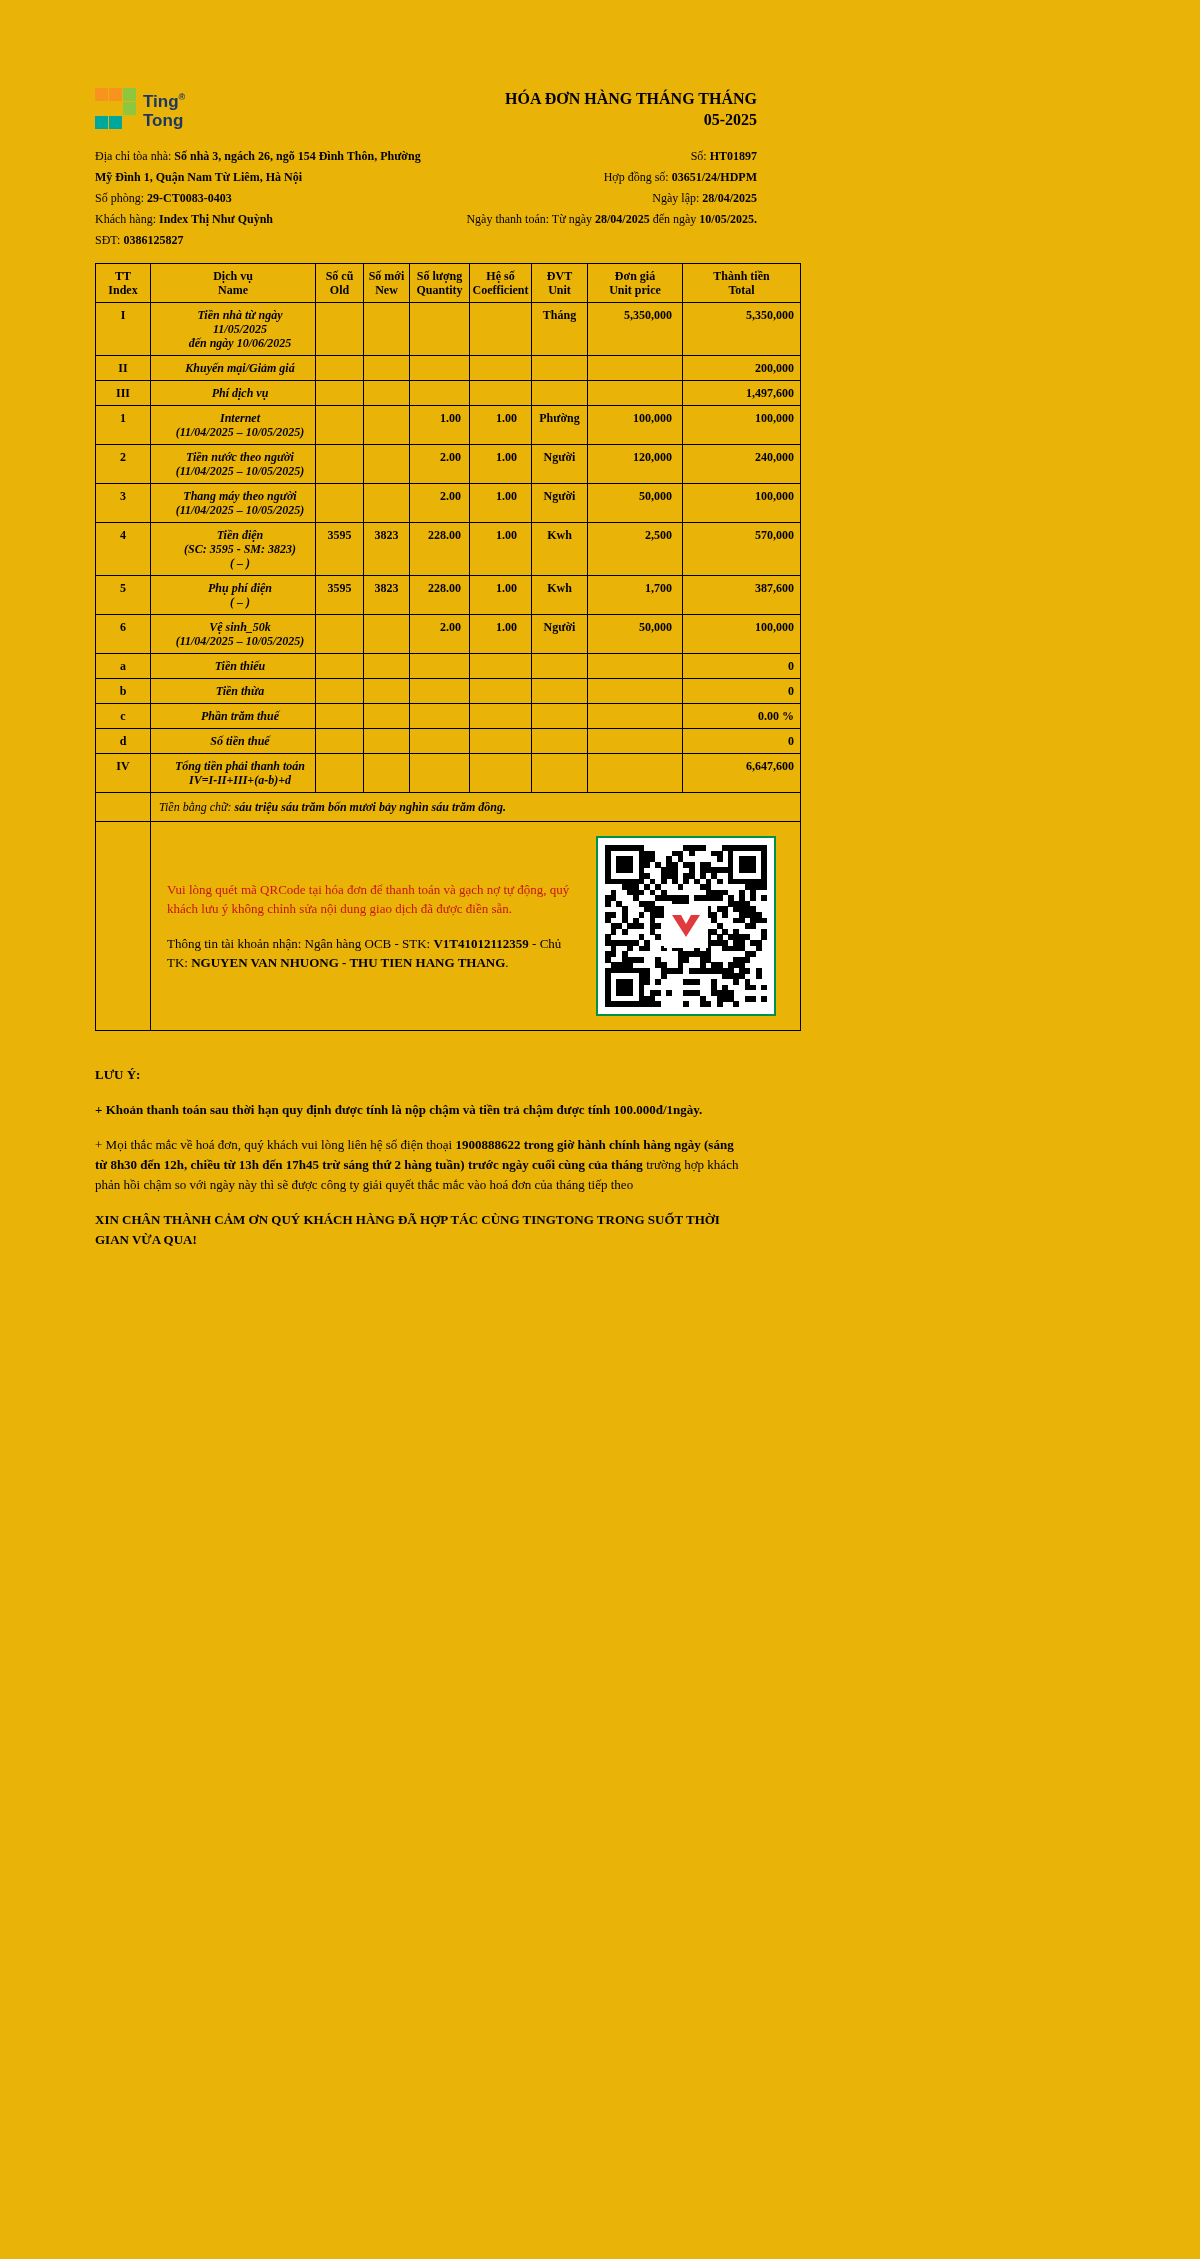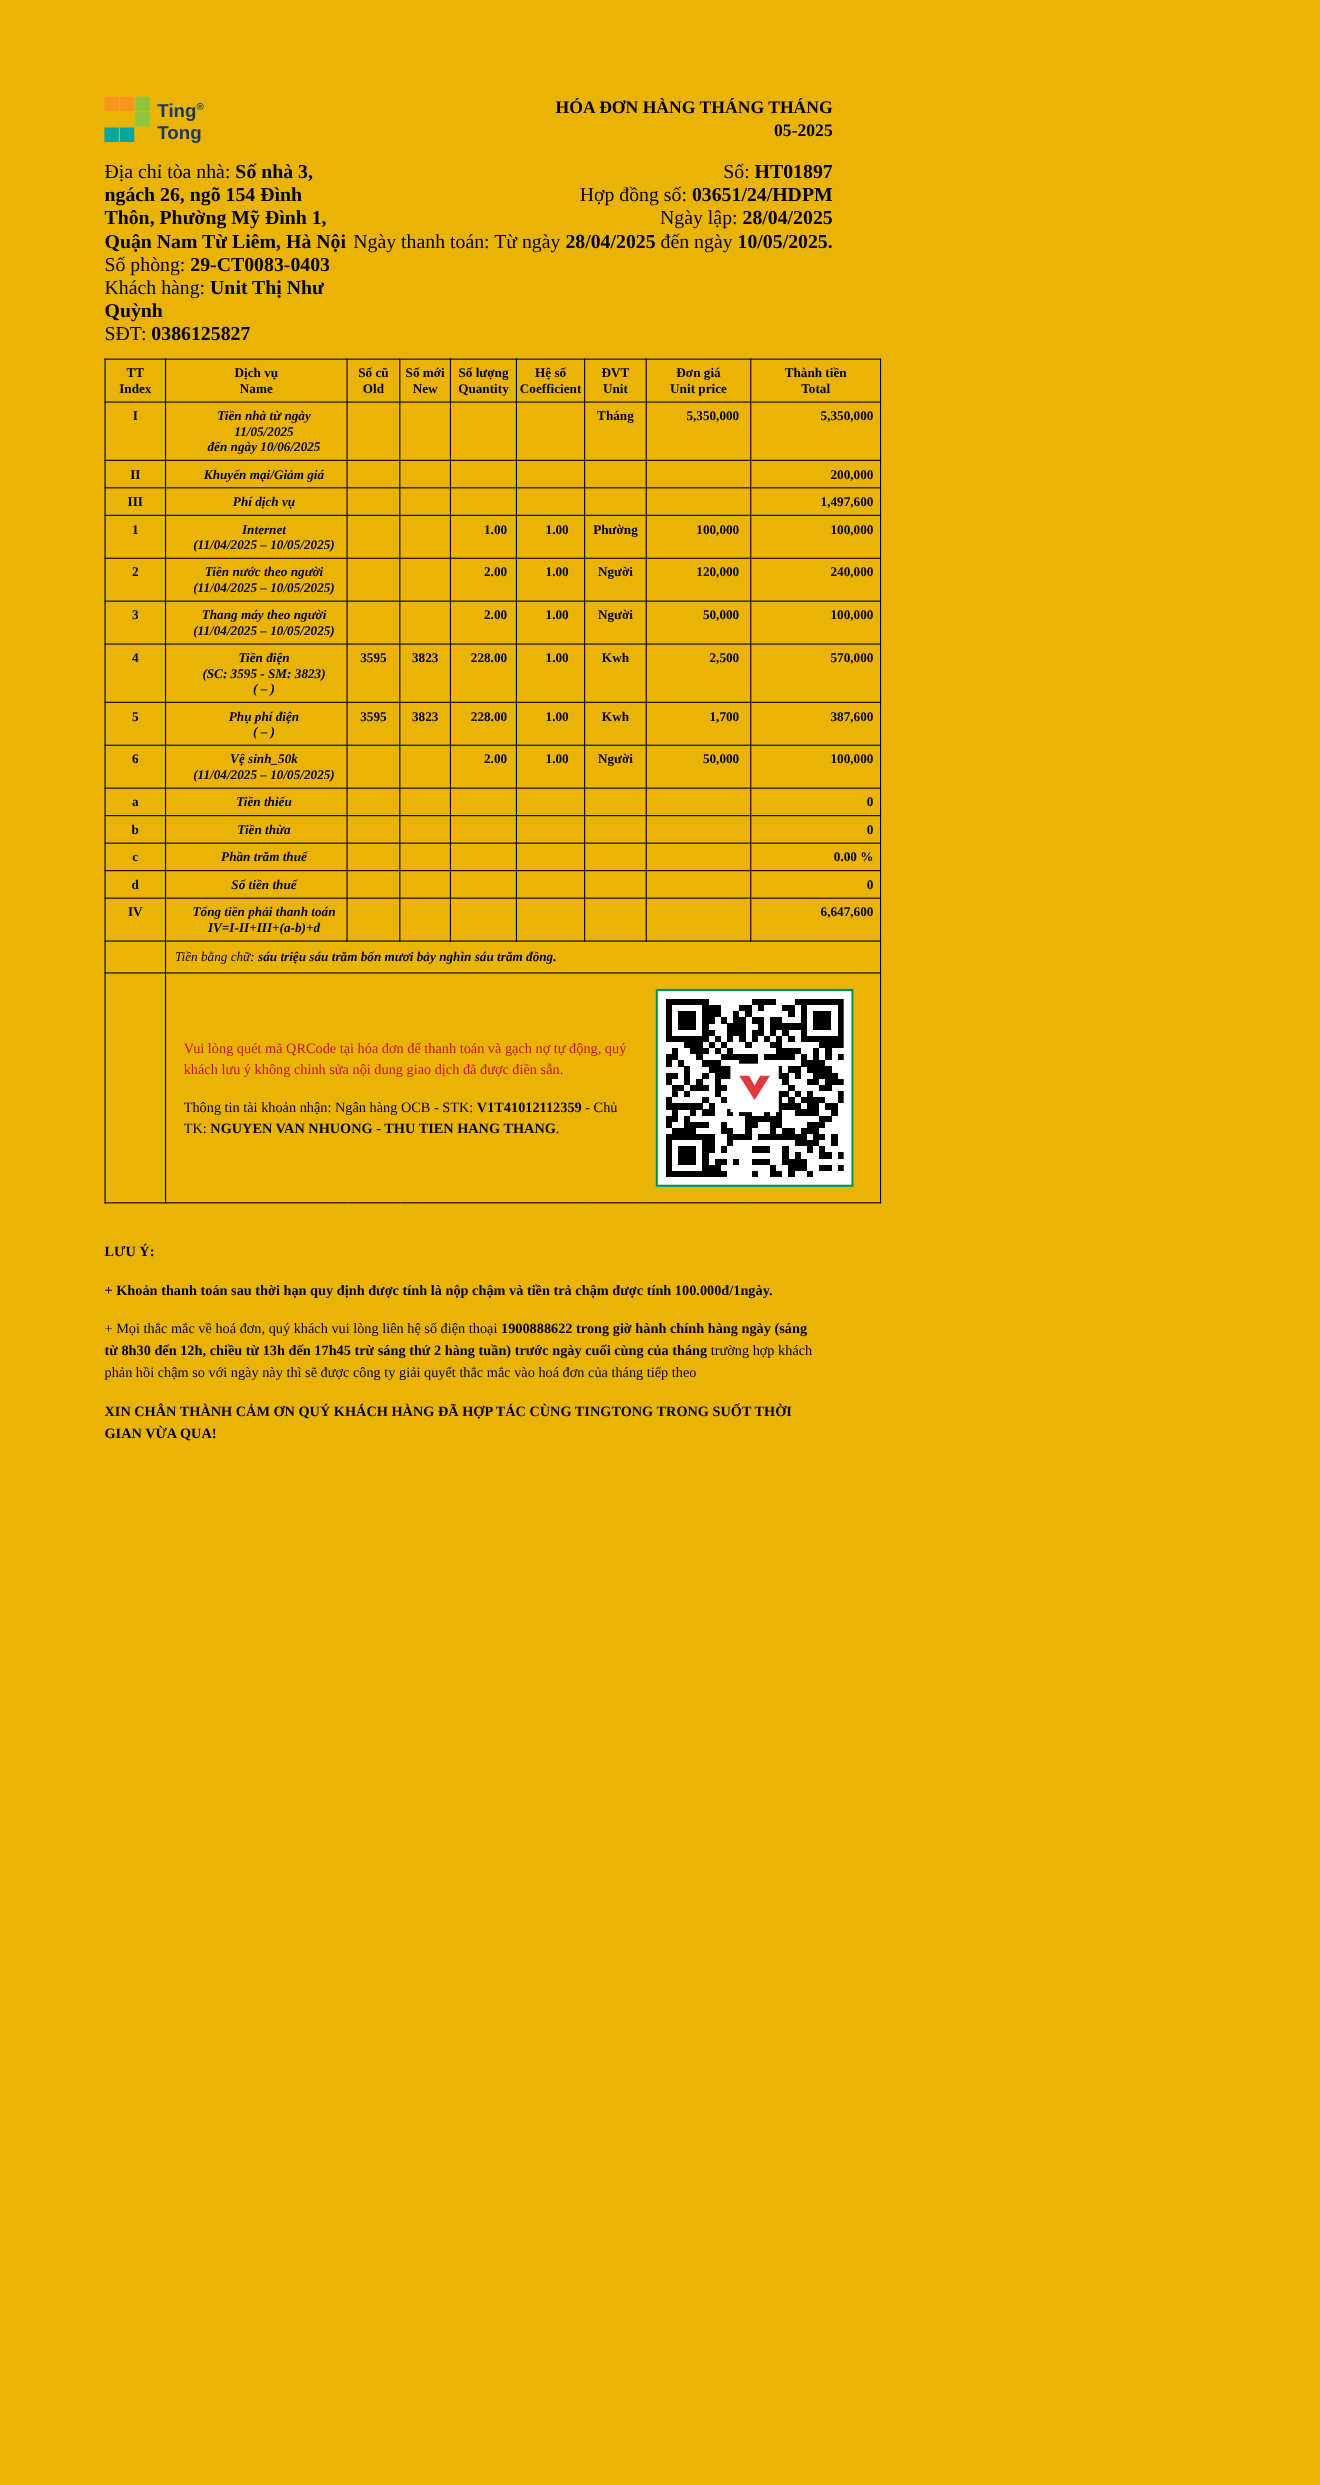--- a/index.html
+++ b/index.html
@@ -11,21 +11,21 @@
   .header-row{display:flex;justify-content:space-between;align-items:flex-start;margin-bottom:16px;}
   .logo{display:flex;align-items:center;gap:7px;}
   .logo-icon{display:grid;grid-template-columns:repeat(3,13px);grid-template-rows:repeat(3,13px);gap:1px;}
   .logo-icon .o{background:var(--logo-orange,#F7941D);}
   .logo-icon .g{background:var(--logo-green,#8DC63F);}
   .logo-icon .t{background:var(--logo-teal,#00A79D);}
   .logo-text{font-family:"Liberation Sans", sans-serif;font-weight:bold;color:var(--logo-navy,#1B3764);font-size:17px;line-height:19px;}
   .logo-text sup{font-size:9px;}
   .doc-title{width:272px;margin-right:43px;text-align:right;font-weight:bold;font-size:16px;line-height:21px;}
 
-  .info-row{display:flex;font-size:18px;line-height:21px;}
+  .info-row{display:flex;font-size:12px;line-height:21px;}
   .info-left{width:345px;}
   .info-right{flex:1;text-align:right;padding-right:43px;}
   .info-right .line{white-space:nowrap;}
   .b{font-weight:bold;}
 
   table.invoice{border-collapse:collapse;table-layout:fixed;width:705px;margin-top:12px;font-size:12px;}
   .invoice td,.invoice th{border:1px solid #000;vertical-align:top;padding:5px 4px;font-weight:bold;line-height:14px;}
   .invoice th{text-align:center;vertical-align:middle;padding:5px 1px;}
   .invoice td.name{text-align:center;padding-left:18px;white-space:pre-line;font-style:italic;}
   .invoice td.c{text-align:center;}
@@ -70,21 +70,21 @@
           <div>Tong</div>
         </div>
       </div>
       <div class="doc-title">HÓA ĐƠN HÀNG THÁNG THÁNG 05-2025</div>
     </div>
 
     <div class="info-row">
       <div class="info-left">
         <div class="line"><span>Địa chỉ tòa nhà: </span><span class="b">Số nhà 3, ngách 26, ngõ 154 Đình Thôn, Phường Mỹ Đình 1, Quận Nam Từ Liêm, Hà Nội</span></div>
         <div class="line"><span>Số phòng: </span><span class="b">29-CT0083-0403</span></div>
-        <div class="line"><span>Khách hàng: </span><span class="b">Unit Thị Như Quỳnh</span></div>
+        <div class="line"><span>Khách hàng: </span><span class="b">Index Thị Như Quỳnh</span></div>
         <div class="line"><span>SĐT: </span><span class="b">0386125827</span></div>
       </div>
       <div class="info-right">
         <div class="line"><span>Số: </span><span class="b">HT01897</span></div>
         <div class="line"><span>Hợp đồng số: </span><span class="b">03651/24/HDPM</span></div>
         <div class="line"><span>Ngày lập: </span><span class="b">28/04/2025</span></div>
         <div class="line"><span>Ngày thanh toán: Từ ngày </span><span class="b">28/04/2025</span><span> đến ngày </span><span class="b">10/05/2025.</span></div>
       </div>
     </div>
 

